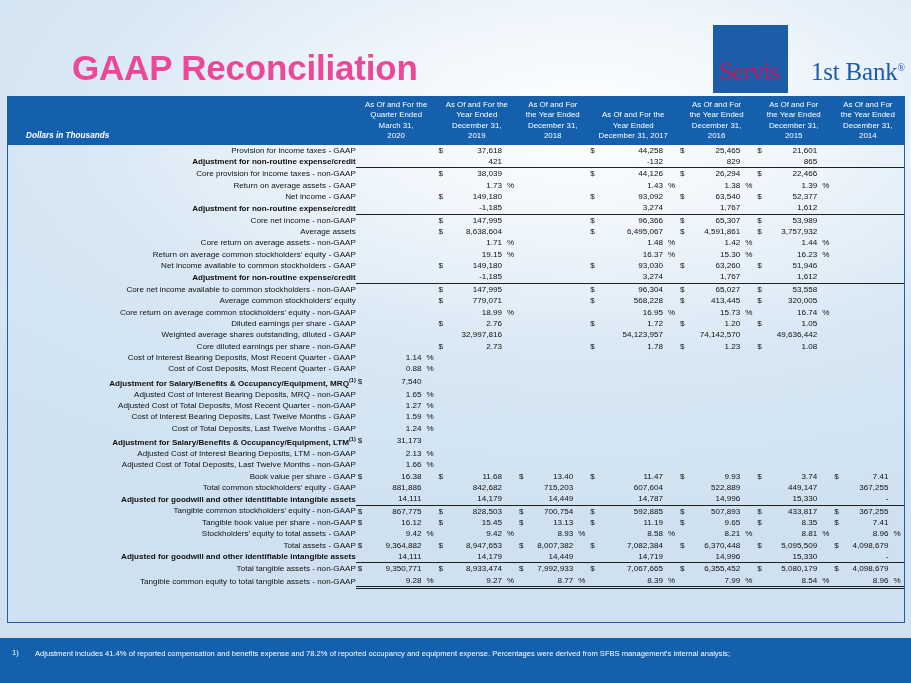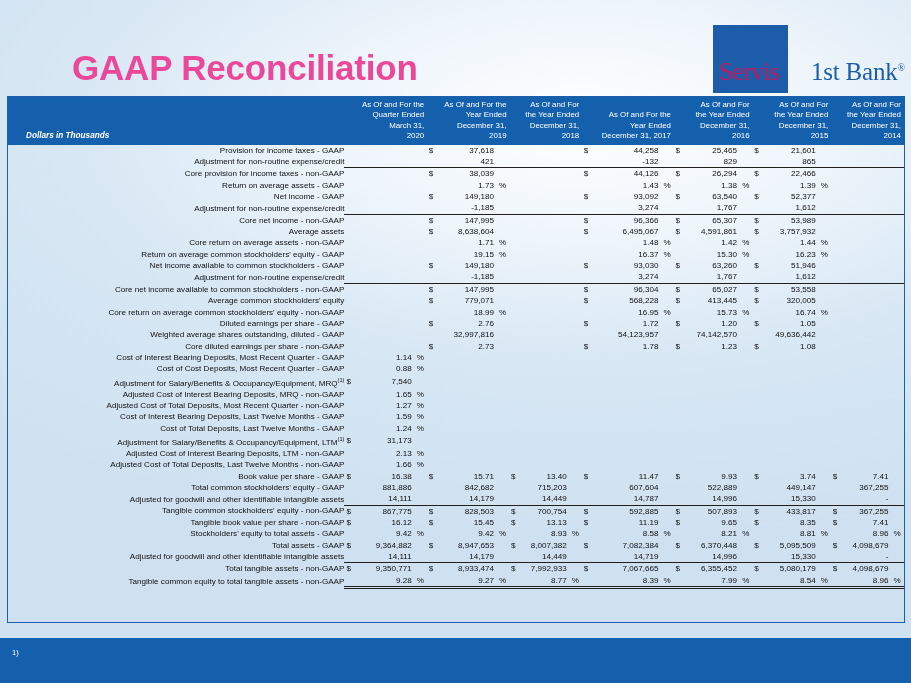--- a/index.html
+++ b/index.html
@@ -38,30 +38,30 @@
     border:1px solid #1a5fa8; background:transparent;
   }
   table#gaap-table {
     width:100%; border-collapse:collapse;
     font-size:8.1px; color:#101010;
   }
   thead tr { background:#1560ac; }
   thead th {
     color:#ffffff; font-weight:400; font-size:7.9px;
     vertical-align:bottom; line-height:1.32;
-    padding:3px 2px 3px 2px; text-align:right;
+    padding:3px 2px 3px 2px; text-align:center;
     border-right:1px solid #1560ac;
   }
   thead th.lbl { text-align:left; padding-left:18px; }
   #dollars-in-thousands {
     font-style:italic; font-weight:bold; color:#ffffff; font-size:8.2px;
   }
   tbody td { padding:0; line-height:11.35px; height:11.35px; white-space:nowrap; }
   td.lbl { text-align:right; padding-left:3px; font-size:8.1px; }
-  td.lbl.ind { padding-left:22px; }
+  td.lbl.ind { padding-left:22px;font-weight:bold; }
   td.cur { text-align:left; width:9px; padding-left:2px; }
   td.num { text-align:right; padding-right:2px; }
   td.pct { text-align:left; width:13px; padding-left:3px; }
   tr.ul td.num, tr.ul td.cur, tr.ul td.pct { border-bottom:1px solid #20201f; }
   tr.dbl td.num, tr.dbl td.cur, tr.dbl td.pct { border-bottom:3px double #20201f; }
   sup { font-size:5.6px; vertical-align:super; }
 
   
   #footer-bar {
     position:absolute; left:0; bottom:0; width:911px; height:45px; background:#1560ac;
@@ -809,21 +809,21 @@
           <td class="cur"></td>
           <td class="num"></td>
           <td class="pct"></td>
         </tr>
         <tr>
           <td class="lbl"><span>Book value per share - GAAP</span></td>
           <td class="cur">$</td>
           <td class="num">16.38</td>
           <td class="pct"></td>
           <td class="cur">$</td>
-          <td class="num">15.71</td>
+          <td class="num">11.68</td>
           <td class="pct"></td>
           <td class="cur">$</td>
           <td class="num">13.40</td>
           <td class="pct"></td>
           <td class="cur">$</td>
           <td class="num">11.47</td>
           <td class="pct"></td>
           <td class="cur">$</td>
           <td class="num">9.93</td>
           <td class="pct"></td>
@@ -1050,15 +1050,16 @@
           <td class="num">8.96</td>
           <td class="pct">%</td>
         </tr>
       </tbody>
   </table>
 </div>
 
 <div id="footer-bar">
   <span id="footnote-marker">1)</span>
   <div id="footnote-text">
+    <div>Adjustment includes 41.4% of reported compensation and benefits expense and 78.2% of reported occupancy and equipment expense. Percentages were derived from SFBS management's internal analysis;</div>
   </div>
   <span id="page-number">38</span>
 </div>
 
 </body></html>

